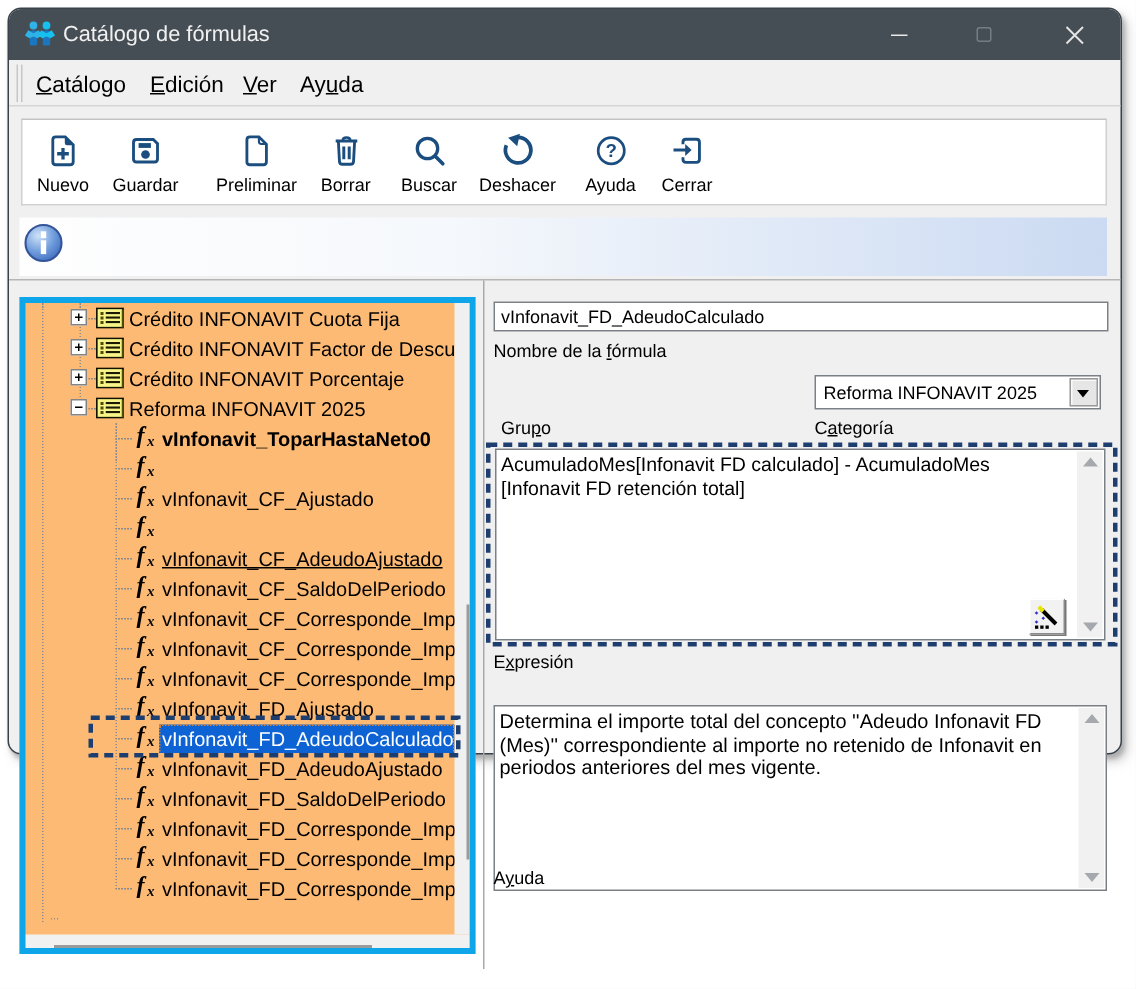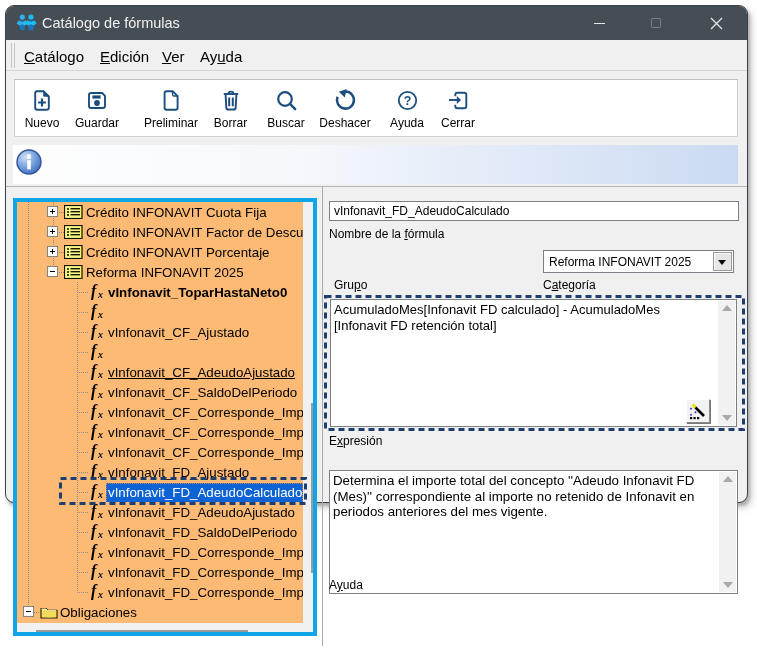--- a/index.html
+++ b/index.html
@@ -291,32 +291,20 @@
 <div class="trow" style="top:360px;">
           <span class="fxg" style="left:74px;top:0px;font-size:16px;">f</span>
           <span class="fxg" style="left:81px;top:7px;font-size:10px;">x</span>
           <span class="tlbl" style="left:91px;">vInfonavit_FD_Corresponde_Impt</span>
         </div>
 <div class="trow" style="top:380px;">
           <span class="fxg" style="left:74px;top:0px;font-size:16px;">f</span>
           <span class="fxg" style="left:81px;top:7px;font-size:10px;">x</span>
           <span class="tlbl" style="left:91px;">vInfonavit_FD_Corresponde_Impt</span>
         </div>
-<div class="trow" style="top:400px;">
-          <div class="expbox" style="left:5.5px;top:4px;">
-            <div class="mh"></div>
-          </div>
-          <svg class="ticn" width="18" height="14" viewBox="0 0 18 14" style="position:absolute;top:3px;left:23px;">
-<path d="M1 3.5 h5.2 l1.6 1.8 h9.2 v7.7 h-16 z" fill="#f5df62" stroke="#262000" stroke-width="1.1"></path>
-<path d="M1.5 4 h4.5 l1.5 1.7 h8.8" fill="none" stroke="#fffbd0" stroke-width="1"></path>
-<path d="M2.2 6.3 h13.6 v5.6 h-13.6 z" fill="#f8e97f"></path>
-<path d="M2.2 6.3 l6-0.9 7.6 0.9 v5.6 l-6.8 0.6 -6.8 -0.6 z" fill="#f3da58"></path>
-</svg>
-          <span class="tlbl" style="left:43px;">Obligaciones</span>
-        </div>
 <div style="position:absolute;left:0;top:421px;width:302px;height:15px;background:#f1f1f1;"></div>
 <div style="position:absolute;left:19px;top:428px;width:212px;height:3px;background:#9b9b9b;"></div>
 <div style="position:absolute;left:294px;top:201px;width:3px;height:170px;background:#9b9b9b;"></div>
 </div>
 
   <div class="fld" style="left:323px;top:195px;width:410px;height:20px;font-size:12px;padding:2px 0 0 4px;">vInfonavit_FD_AdeudoCalculado</div>
   <div class="lbl" style="left:323px;top:221px;">Nombre de la <u>f</u>órmula</div>
   <div class="lbl" style="left:328px;top:272px;">Gru<u>p</u>o</div>
   <div class="fld" style="left:537px;top:244px;width:191px;height:23px;font-size:12px;padding:4px 0 0 5px;">Reforma INFONAVIT 2025<span class="combobtn"></span></div>
   <div class="lbl" style="left:537px;top:272px;">C<u>a</u>tegoría</div>

